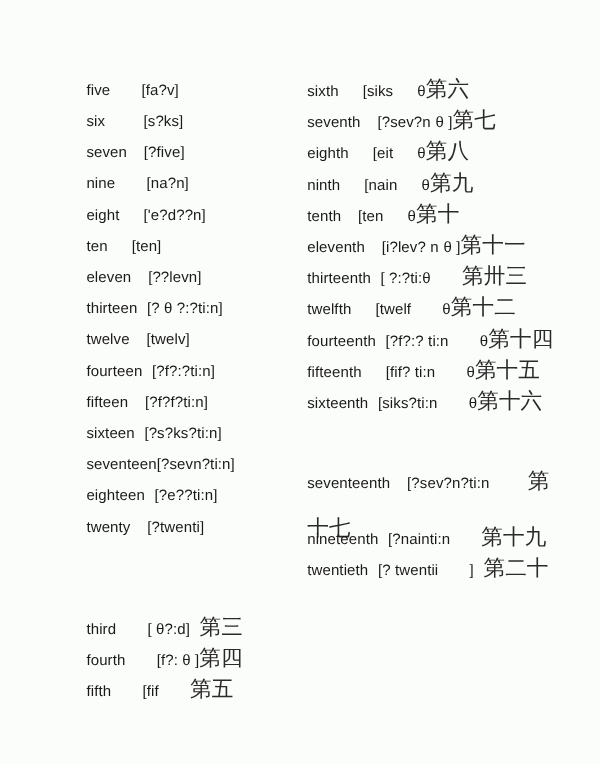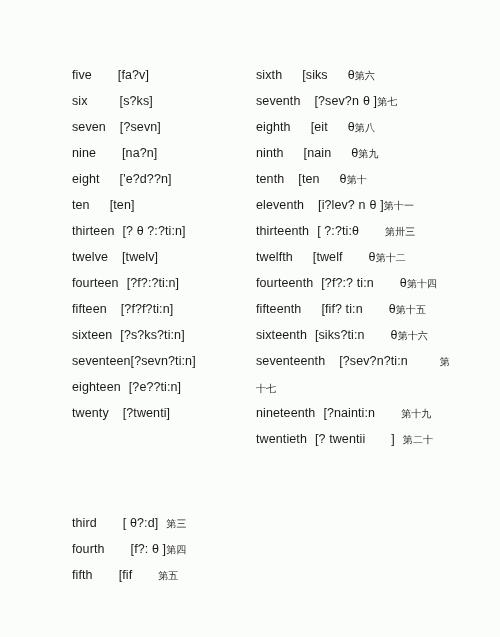--- a/index.html
+++ b/index.html
@@ -41,34 +41,35 @@
   .row {
     height: 26px;
     line-height: 26px;
     white-space: nowrap;
     font-size: 12.5px;
     letter-spacing: 0.1px;
   }
   
   .row.wrap {
     height: 52px;
-    line-height: 26px;
+    line-height: 38px;
     white-space: normal;
+    margin-top: 35px;
   }
 
   .word {
     display: inline;
   }
   .phon {
     display: inline;
   }
   .cn {
     display: inline;
     font-family: "DejaVu Sans", "Liberation Sans", sans-serif;
-    font-size: 10px;
+    font-size: 18px;
     color: #2a2a2a;
   }
 
   
   .sp-1 { display:inline-block; width: 14px; }
   .sp-2 { display:inline-block; width: 20px; }
   .sp-3 { display:inline-block; width: 26px; }
   .sp-4 { display:inline-block; width: 8px;  }
   .sp-5 { display:inline-block; width: 32px; }
   .sp-0 { display:inline-block; width: 4px;  }
@@ -96,30 +97,33 @@
 
     <div class="col col-left">
 
       <div class="row">
         <span class="word lbl">five</span><span class="sp-3"></span><span class="phon lbl">[fa?v]</span>
       </div>
       <div class="row">
         <span class="word lbl">six</span><span class="sp-5"></span><span class="phon lbl">[s?ks]</span>
       </div>
       <div class="row">
-        <span class="word lbl">seven</span><span class="sp-1"></span><span class="phon lbl">[?sevn]</span>
+        <span class="word lbl">seven</span><span class="sp-1"></span><span class="phon lbl">[?five]</span>
       </div>
       <div class="row">
         <span class="word lbl">nine</span><span class="sp-3"></span><span class="phon lbl">[na?n]</span>
       </div>
       <div class="row">
         <span class="word lbl">eight</span><span class="sp-2"></span><span class="phon lbl">['e?d??n]</span>
       </div>
       <div class="row">
         <span class="word lbl">ten</span><span class="sp-2"></span><span class="phon lbl">[ten]</span>
+      </div>
+      <div class="row">
+        <span class="word lbl">eleven</span><span class="sp-1"></span><span class="phon lbl">[??levn]</span>
       </div>
       <div class="row">
         <span class="word lbl">thirteen</span><span class="sp-4"></span><span class="phon lbl">[?  θ ?:?ti:n]</span>
       </div>
       <div class="row">
         <span class="word lbl">twelve</span><span class="sp-1"></span><span class="phon lbl">[twelv]</span>
       </div>
       <div class="row">
         <span class="word lbl">fourteen</span><span class="sp-4"></span><span class="phon lbl">[?f?:?ti:n]</span>
       </div>

